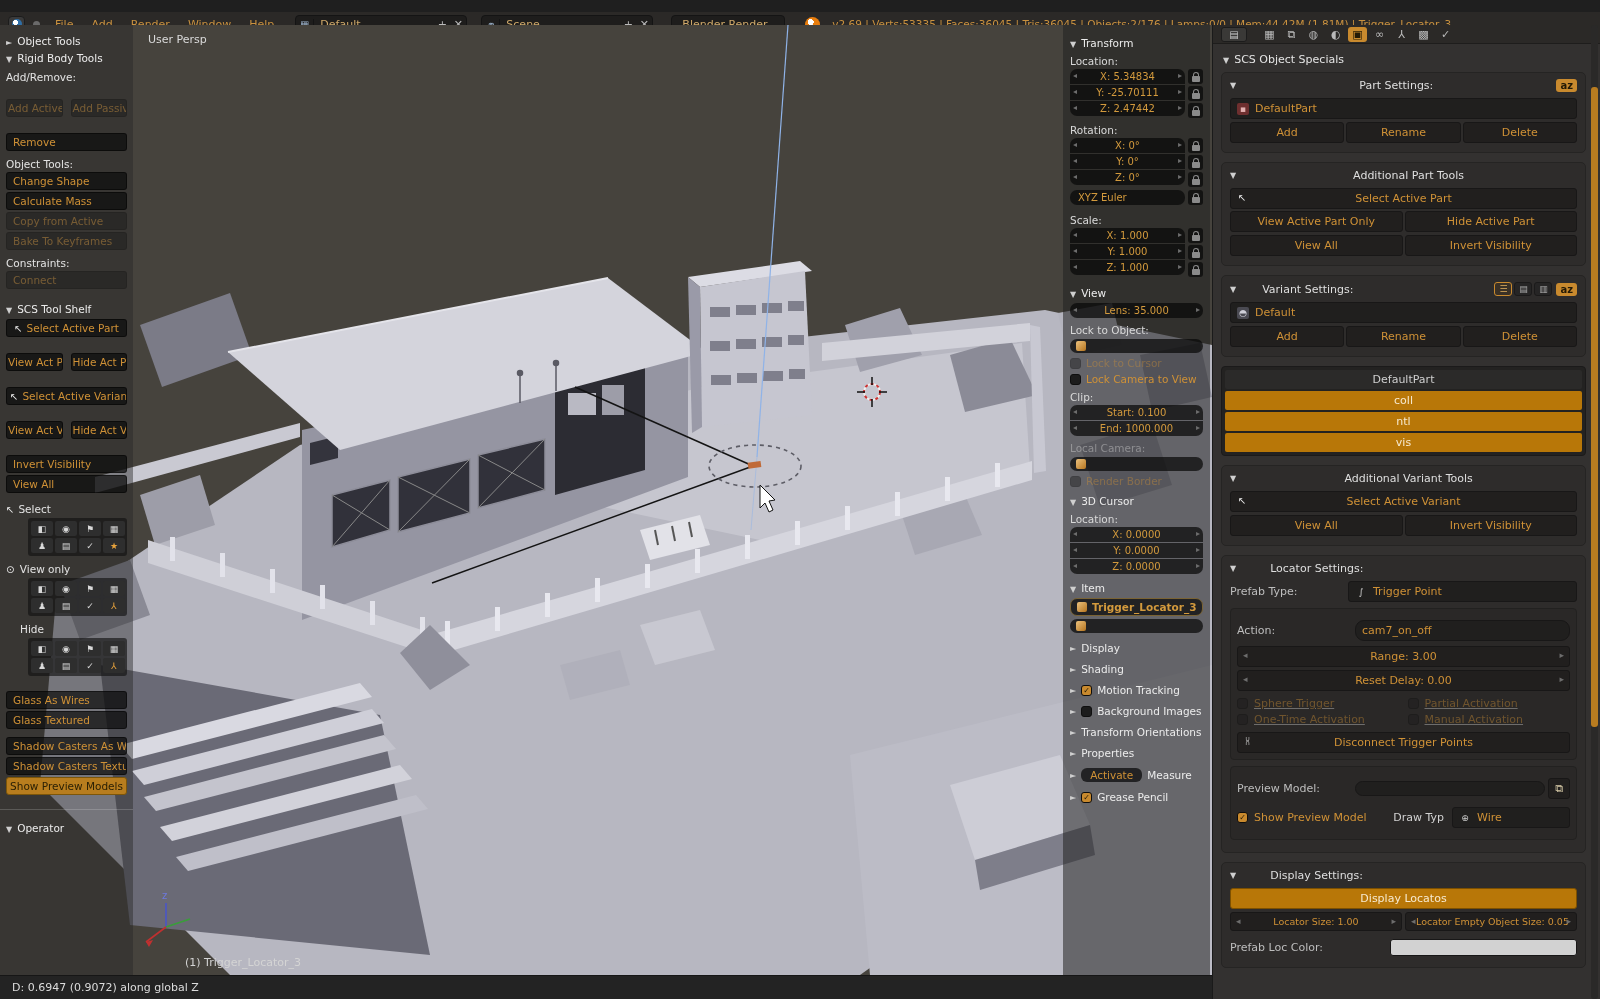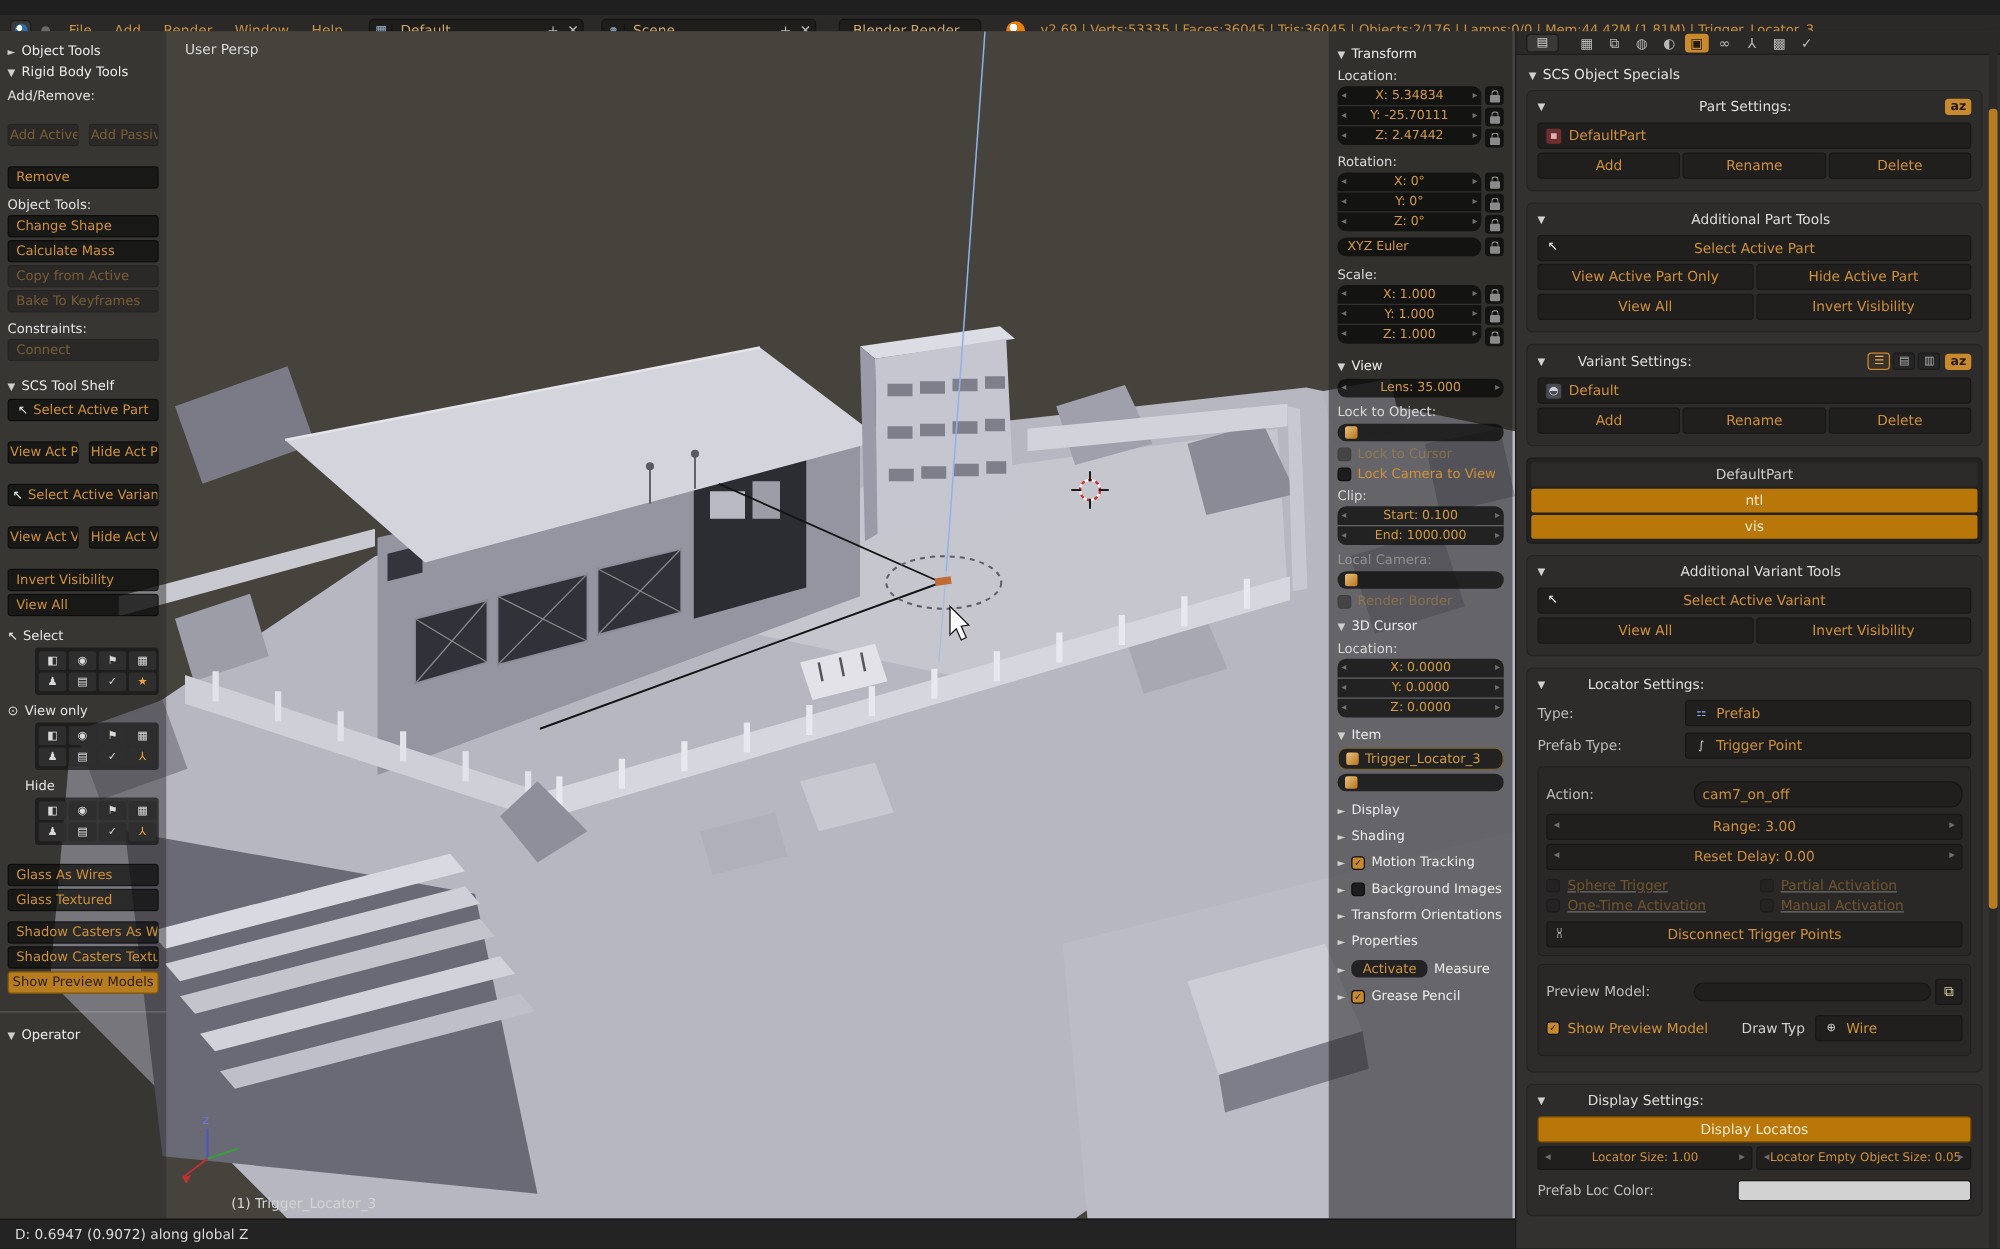--- a/index.html
+++ b/index.html
@@ -55,21 +55,21 @@
   .nf::before{content:"◂";position:absolute;left:3px;color:#6d6d6d;font-size:8px;}
   .nf::after{content:"▸";position:absolute;right:3px;color:#6d6d6d;font-size:8px;}
   .grp .nf:first-child{border-radius:7px 7px 0 0;}
   .grp .nf:last-child{border-radius:0 0 7px 7px;}
   .grp .nf:only-child{border-radius:7px;}
   .locks{width:15px;display:flex;flex-direction:column;gap:2px;margin-left:3px;}
   .lockbtn{height:15px;background:rgba(8,8,8,.72);border-radius:3px;display:flex;align-items:center;justify-content:center;}
   .lk{position:relative;width:8px;height:6px;background:#8a8a8a;border-radius:1px;margin-top:4px;}
   .lk::before{content:"";position:absolute;top:-4px;left:1px;width:4px;height:4px;border:1.5px solid #8a8a8a;border-bottom:none;border-radius:3px 3px 0 0;}
   .ddown{background:rgba(8,8,8,.72);border-radius:7px;color:#d39a3d;padding:2px 8px;margin:3px 0;font-size:10px;}
-  .cubefield{display:flex;align-items:center;gap:5px;background:rgba(8,8,8,.72);border-radius:7px;padding:2px 6px;margin:3px 0;min-height:14px;color:#d39a3d;}
+  .cubefield{display:flex;align-items:center;gap:5px;background:rgba(8,8,8,.72);border-radius:7px;padding:2px 6px;margin:3px 0;min-height:14px;color:#d39a3d;font-weight:bold;}
   .cube{width:10px;height:10px;border-radius:2px;background:linear-gradient(135deg,#ecc27d,#b5741f);flex:none;}
   .cbrow{display:flex;align-items:center;gap:5px;margin:4px 0;color:#cf9136;}
   .cb{width:11px;height:11px;border-radius:3px;background:#1c1c1c;border:1px solid #0e0e0e;display:inline-flex;align-items:center;justify-content:center;flex:none;}
   .cb.on{background:#c98a2e;}
   .cb.on::after{content:"✓";font-size:8px;color:#241a06;}
   .collrow{display:flex;align-items:center;gap:5px;margin:9px 0;color:#ececec;}
   .collrow::before{content:"►";font-size:8px;color:#cfcfcf;}
   .minibtn{background:rgba(8,8,8,.72);border-radius:6px;color:#cf9136;padding:1px 9px;}
 
   
@@ -599,20 +599,21 @@
           </div>
         <div class="prow3">
           <div class="pb">Add</div>
           <div class="pb">Rename</div>
           <div class="pb">Delete</div>
         </div>
       </div>
 
       <div class="vlist">
         <div class="vrow">DefaultPart</div>
+        <div class="vrow sel">coll</div>
         <div class="vrow sel">ntl</div>
         <div class="vrow sel">vis</div>
       </div>
 
       <div class="pbox">
         <div class="phead">
             <span class="tri">▼</span>
             <span class="ttl">Additional Variant Tools</span>
           </div>
         <div class="pb"><span class="cursor-ic" style="position:absolute;left:7px">↖</span><span>Select Active Variant</span></div>
@@ -620,27 +621,20 @@
           <div class="pb">View All</div>
           <div class="pb">Invert Visibility</div>
         </div>
       </div>
 
       <div class="pbox">
         <div class="phead">
             <span class="tri">▼</span>
             <span class="ttl" style="text-align:left;padding-left:30px">Locator Settings:</span>
           </div>
-        <div class="prow">
-          <span class="plabel">Type:</span>
-          <div class="pfield pwidget" style="margin:0">
-              <span class="chip" style="color:#8fb3e8">⚏</span>
-              <span>Prefab</span>
-            </div>
-        </div>
         <div class="prow">
           <span class="plabel">Prefab Type:</span>
           <div class="pfield pwidget" style="margin:0">
               <span class="chip" style="color:#d8d8d8">∫</span>
               <span>Trigger Point</span>
             </div>
         </div>
         <div class="inbox">
           <div class="prow">
             <span class="plabel">Action:</span>

